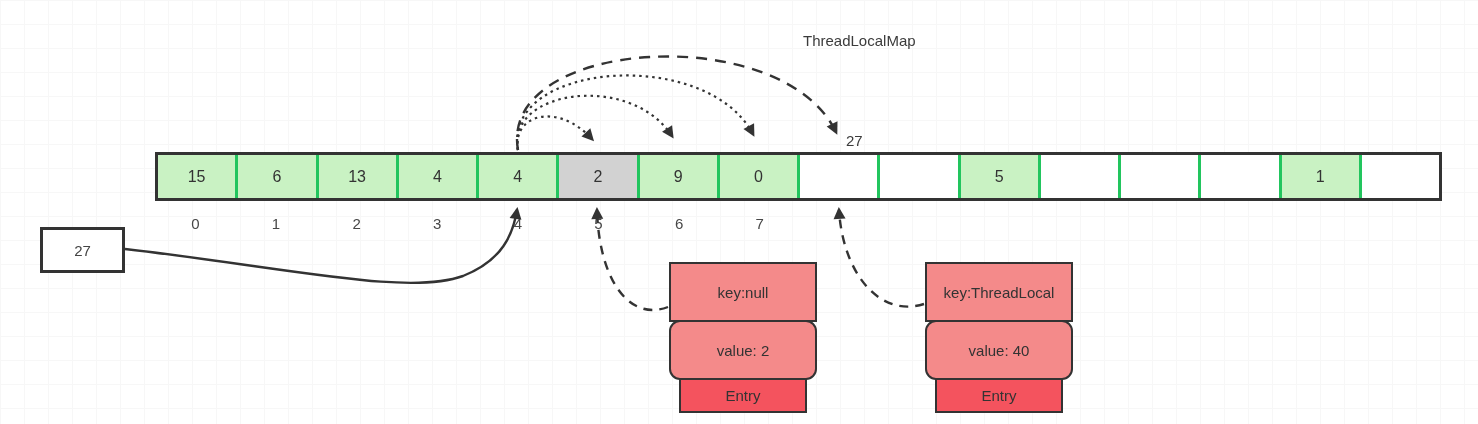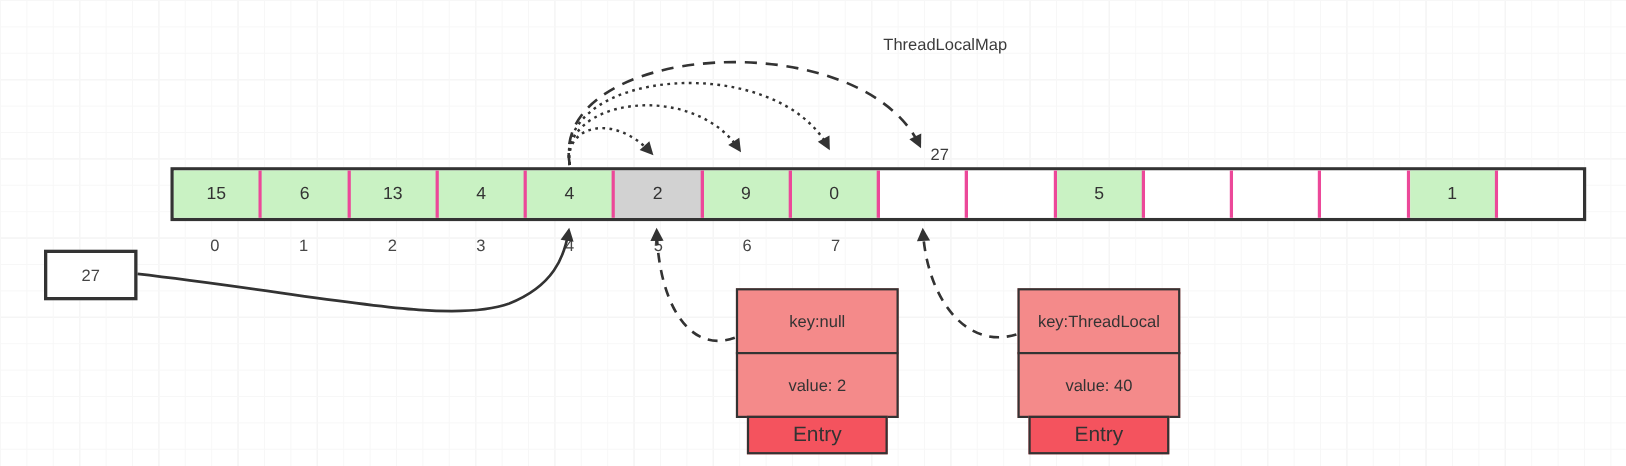--- a/index.html
+++ b/index.html
@@ -27,21 +27,21 @@
     position:absolute;left:155px;top:152px;
     width:1287px;height:49px;
     display:flex;
     border:3px solid #333;
     box-sizing:border-box;
     background:#fff;
   }
   .cell{
     flex:1;
     display:flex;align-items:center;justify-content:center;
-    border-right:3px solid #ec4899;
+    border-right:3px solid #22c55e;
     font-size:16px;color:#333;
     box-sizing:border-box;
   }
   .cell:last-child{border-right:none;}
   .cell[data-fill="green"]{background:#c9f2c3;}
   .cell[data-fill="gray"]{background:#d2d2d2;}
   .cell[data-fill="white"]{background:#ffffff;}
   .index-row{
     position:absolute;left:155px;top:215px;
     width:645px;height:20px;
@@ -68,28 +68,28 @@
   }
   .entry-stack.left{left:669px;}
   .entry-stack.right{left:925px;}
   .entry-row{
     width:148px;height:60px;
     border:2px solid #333;box-sizing:border-box;
     background:#f48a8a;
     display:flex;align-items:center;justify-content:center;
     font-size:15px;color:#333;
   }
-  .entry-row.value{margin-top:-2px;}
+  .entry-row.value{margin-top:-2px;border-radius:11px;}
   .entry-footer{
     width:128px;height:35px;
     margin:-2px auto 0 auto;
     border:2px solid #333;box-sizing:border-box;
     background:#f4535e;
     display:flex;align-items:center;justify-content:center;
-    font-size:19px;color:#333;
+    font-size:15px;color:#333;
   }
   svg.overlay{
     position:absolute;left:0;top:0;
     pointer-events:none;
   }
 </style>
 </head>
 <body>
 
 <div class="canvas">

